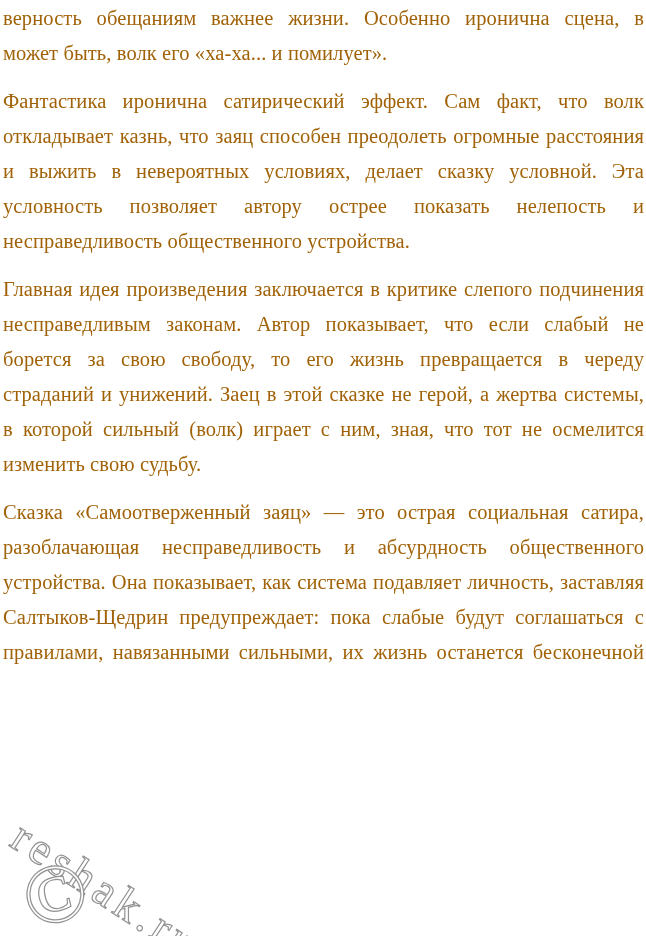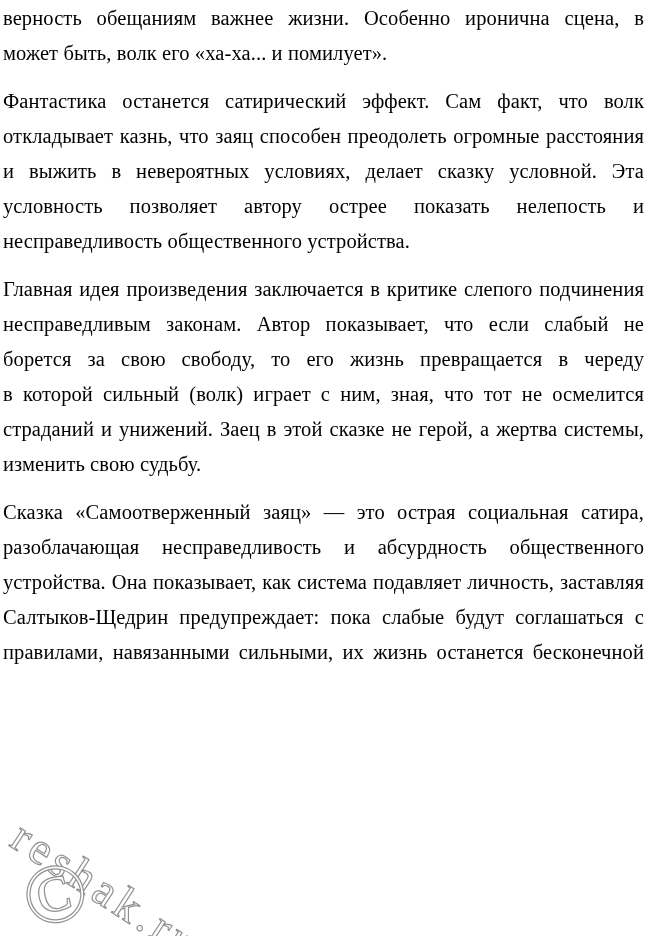--- a/index.html
+++ b/index.html
@@ -15,21 +15,21 @@
     font-family: "Liberation Serif", "DejaVu Serif", serif;
   }
   .doc {
     position: absolute;
     left: 0;
     top: 0;
     width: 646px;
     height: 936px;
     box-sizing: border-box;
     padding: 1px 2px 0 3px;
-    color: #000000;
+    color: #a16207;
   }
   .para {
     margin: 0 0 13px 0;
   }
   .para:last-child {
     margin-bottom: 4px;
   }
   .line {
     font-size: 20.5px;
     line-height: 35px;
@@ -58,32 +58,32 @@
 </style>
 </head>
 <body>
 
 <div class="doc">
     <div class="para">
       <div class="line">верность обещаниям важнее жизни. Особенно иронична сцена, в</div>
       <div class="line last">может быть, волк его «ха-ха... и помилует».</div>
     </div>
     <div class="para">
-      <div class="line">Фантастика останется сатирический эффект. Сам факт, что волк</div>
+      <div class="line">Фантастика иронична сатирический эффект. Сам факт, что волк</div>
       <div class="line">откладывает казнь, что заяц способен преодолеть огромные расстояния</div>
       <div class="line">и выжить в невероятных условиях, делает сказку условной. Эта</div>
       <div class="line">условность позволяет автору острее показать нелепость и</div>
       <div class="line last">несправедливость общественного устройства.</div>
     </div>
     <div class="para">
       <div class="line">Главная идея произведения заключается в критике слепого подчинения</div>
       <div class="line">несправедливым законам. Автор показывает, что если слабый не</div>
       <div class="line">борется за свою свободу, то его жизнь превращается в череду</div>
+      <div class="line">страданий и унижений. Заец в этой сказке не герой, а жертва системы,</div>
       <div class="line">в которой сильный (волк) играет с ним, зная, что тот не осмелится</div>
-      <div class="line">страданий и унижений. Заец в этой сказке не герой, а жертва системы,</div>
       <div class="line last">изменить свою судьбу.</div>
     </div>
     <div class="para">
       <div class="line">Сказка «Самоотверженный заяц» — это острая социальная сатира,</div>
       <div class="line">разоблачающая несправедливость и абсурдность общественного</div>
       <div class="line">устройства. Она показывает, как система подавляет личность, заставляя</div>
       <div class="line">Салтыков-Щедрин предупреждает: пока слабые будут соглашаться с</div>
       <div class="line">правилами, навязанными сильными, их жизнь останется бесконечной</div>
     </div>
   </div>

